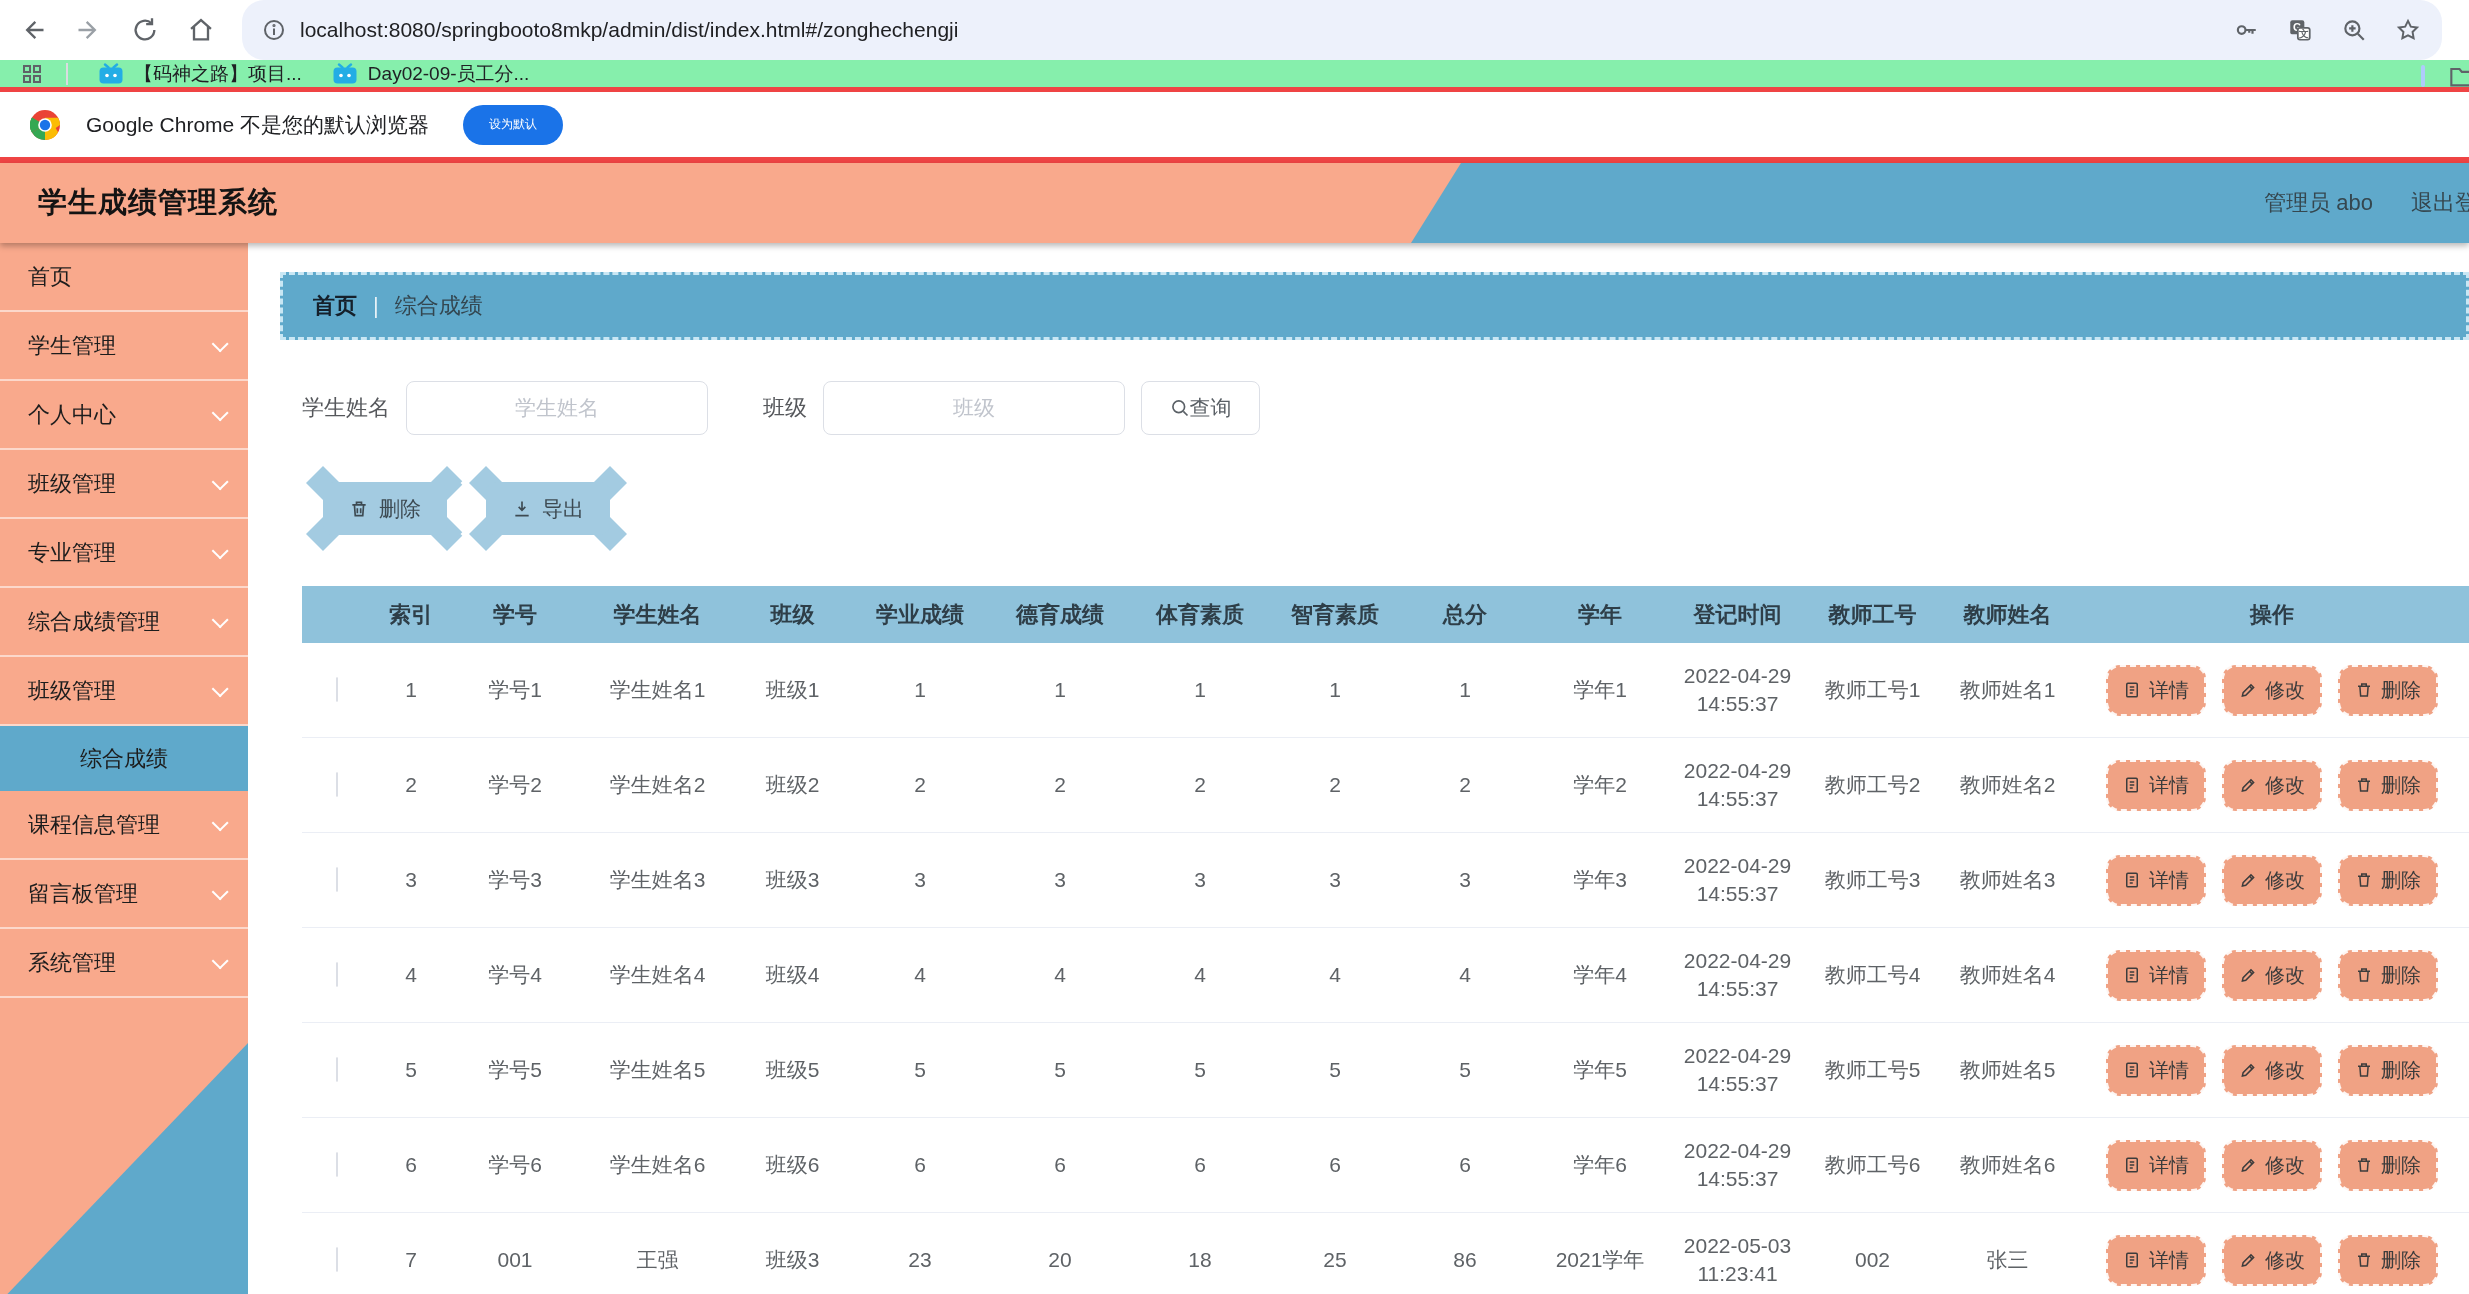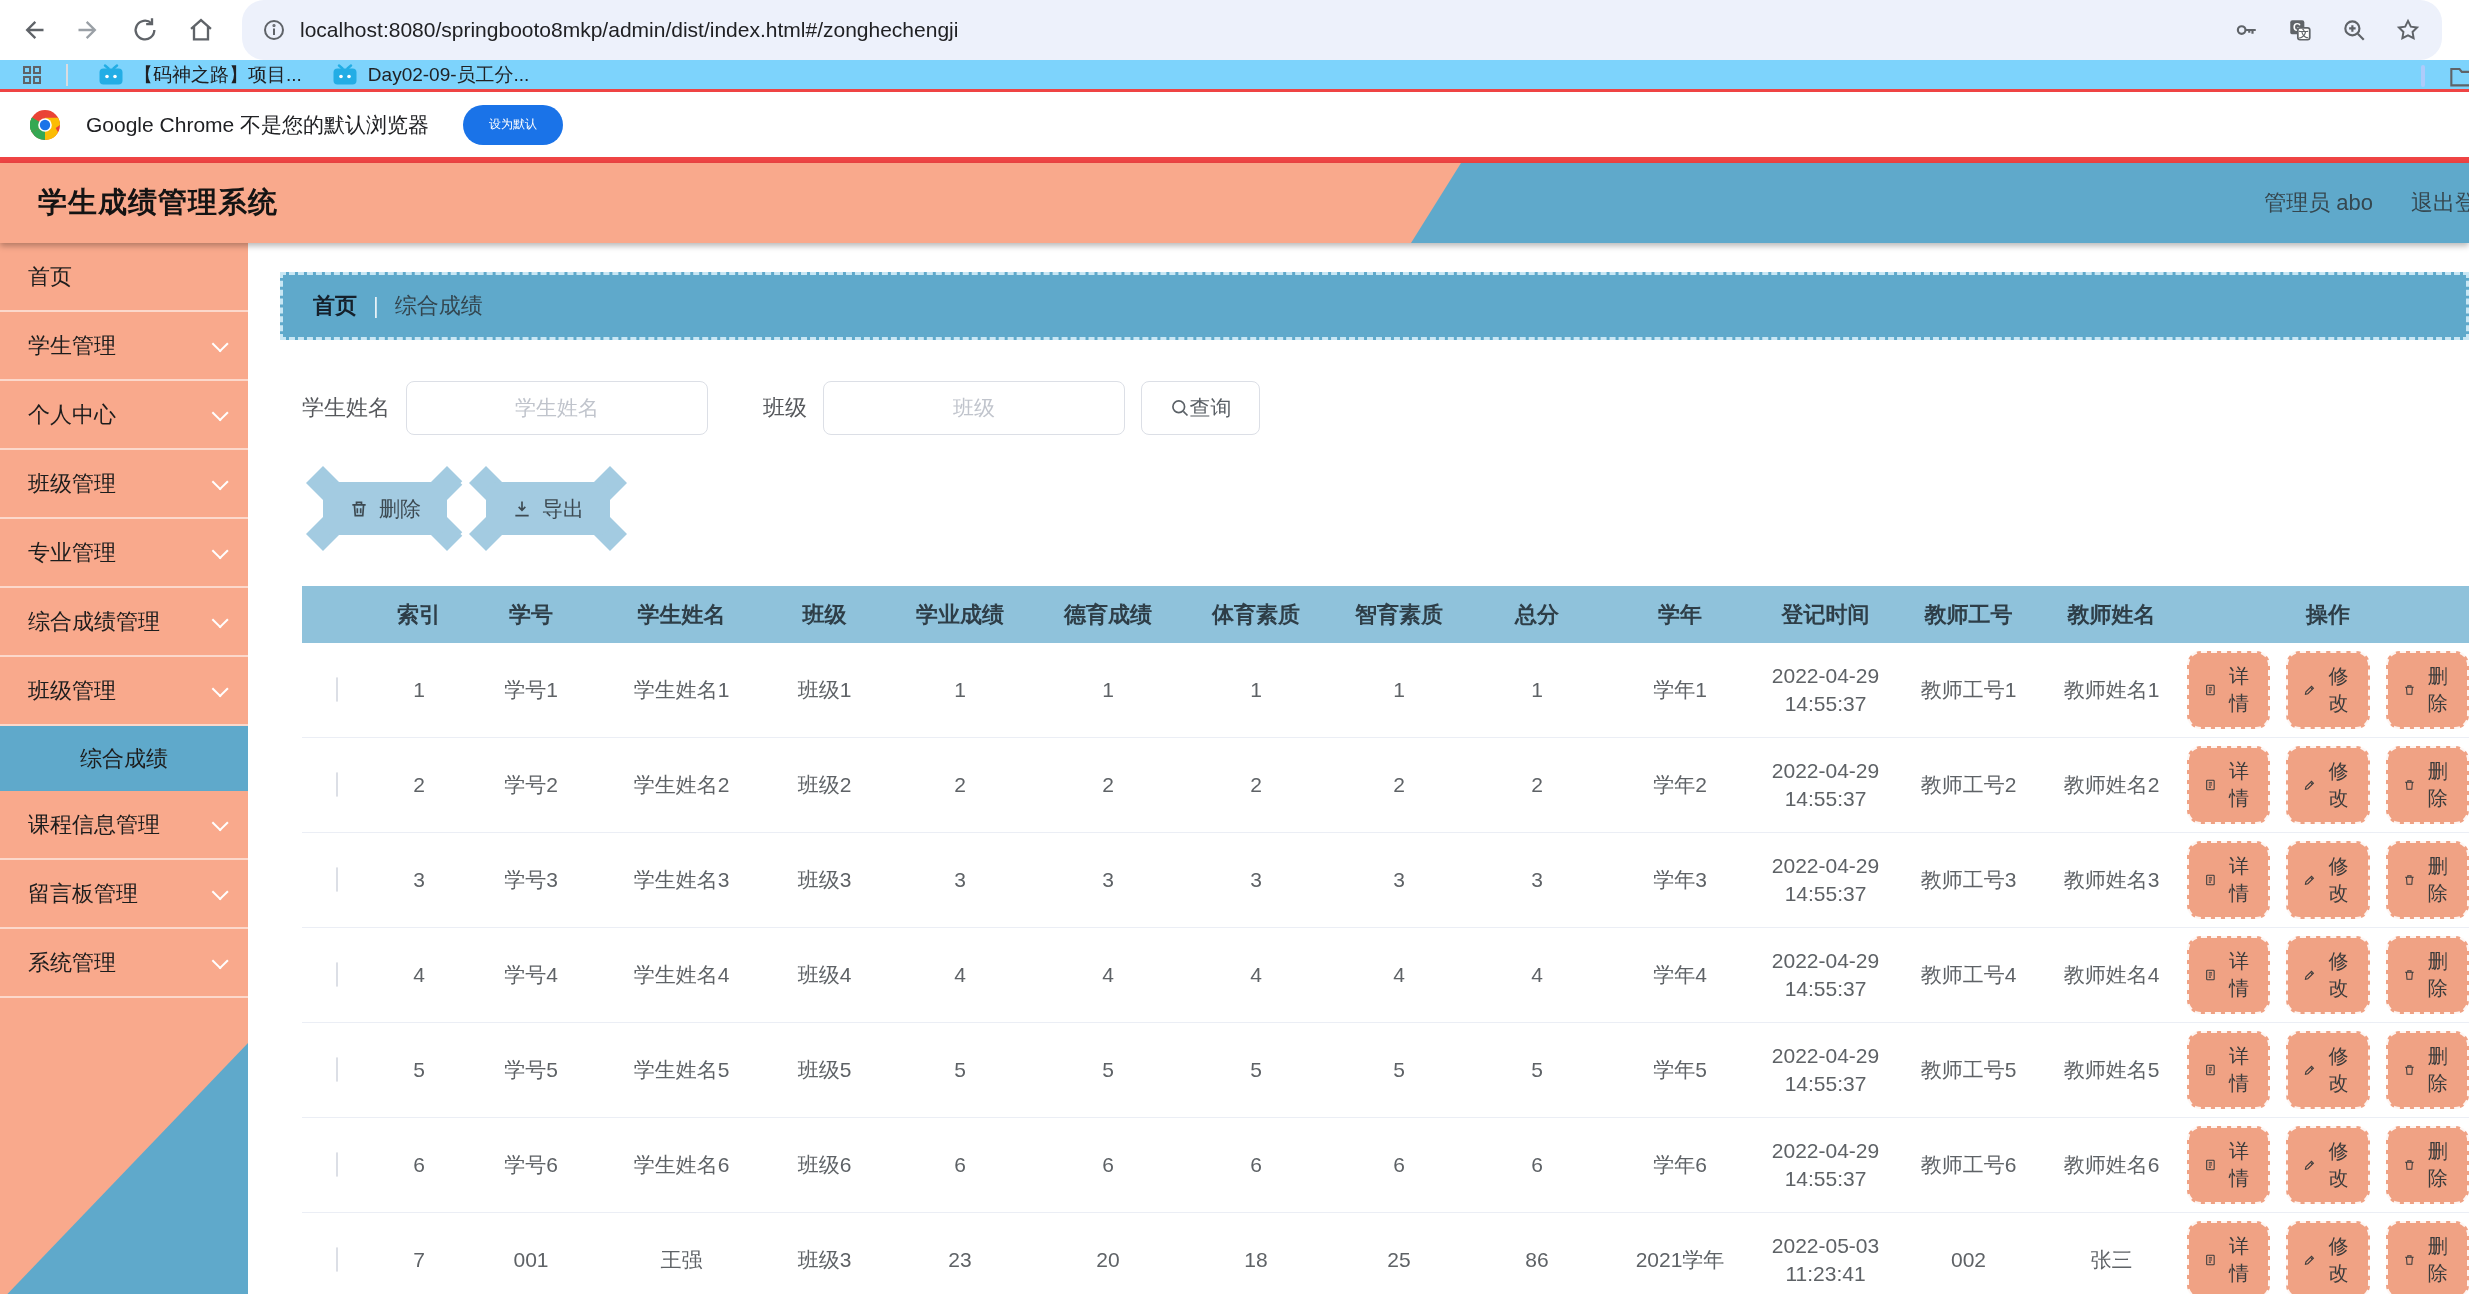--- a/index.html
+++ b/index.html
@@ -7,22 +7,22 @@
     font-family:"Liberation Sans","DejaVu Sans",sans-serif; }
 
   
   .nav-row { height:60px; display:flex; align-items:center; padding:0 16px 0 18px; background:#fff; }
   .nav-ico { width:30px; height:30px; display:flex; align-items:center; justify-content:center; margin-right:26px; flex:0 0 auto; }
   .url-pill { height:60px; flex:1; max-width:2200px; background:#EDF1FB; border-radius:22px;
     display:flex; align-items:center; padding:0 20px; }
   .url-text { font-size:21px; color:#202124; margin-left:14px; flex:1; white-space:nowrap; overflow:hidden; }
   .pill-ico { width:28px; height:28px; display:flex; align-items:center; justify-content:center; margin-left:26px; flex:0 0 auto; }
 
-  .bm-row { height:32px; display:flex; align-items:center; padding:0 10px 0 20px; background:#7dd3fc;
-    border-bottom:3px solid #ef4444; position:relative; }
+  .bm-row { height:32px; display:flex; align-items:center; padding:0 10px 0 20px; background:#86efac;
+    border-bottom:5px solid #ef4444; position:relative; }
   .bm-item { display:flex; align-items:center; margin-left:30px; }
   .bm-item span { font-size:19px; color:#202124; margin-left:10px; white-space:nowrap; }
   .bm-sep { width:2px; height:22px; background:#DADCE0; margin-left:22px; }
   .bm-right { position:absolute; right:-8px; top:0; height:32px; display:flex; align-items:center; }
   .bm-right .vline { width:4px; height:22px; border-radius:2px; background:#AECBFA; margin-right:24px; }
 
   
   .notif { height:71px; display:flex; align-items:center; padding-left:30px; background:#fff; border-bottom:6px solid #ef4444; }
   .notif-text { font-size:21px; color:#202124; margin-left:26px; }
   .notif-btn { margin-left:34px; height:40px; padding:0 26px; border-radius:20px; background:#1A73E8; color:#fff;
@@ -76,21 +76,21 @@
   .fancy-btn { position:relative; height:53px; cursor:pointer; border:none; background:transparent; padding:0; }
   .fancy-btn .ear { position:absolute; width:24px; height:24px; background:#A3CBE1;
     transform:rotate(45deg); box-shadow:0 0 0 6px #fff; z-index:0; }
   .ear.tl { top:-11px; left:-12px; } .ear.tr { top:-11px; right:-12px; }
   .ear.bl { bottom:-11px; left:-12px; } .ear.br { bottom:-11px; right:-12px; }
   .fancy-body { position:relative; z-index:1; height:53px; padding:0 26px; background:#A3CBE1; border-radius:10px;
     display:flex; align-items:center; gap:10px; font-size:21px; color:#3D4A52; }
 
   
   .table { margin-top:51px; margin-left:22px; width:2167px; }
-  .tgrid { display:grid; grid-template-columns:70px 78px 130px 155px 115px 140px 140px 140px 130px 130px 140px 135px 135px 135px 1fr;gap:8px; }
+  .tgrid { display:grid; grid-template-columns:70px 78px 130px 155px 115px 140px 140px 140px 130px 130px 140px 135px 135px 135px 1fr; }
   .thead { background:#8FC2DB; height:57px; align-items:center; }
   .th { font-size:22px; font-weight:bold; color:#2E3E48; text-align:center; }
   .trow { height:95px; align-items:center; border-bottom:1px solid #EBEEF5; }
   .td { font-size:21px; color:#5E6266; text-align:center; line-height:1.35; }
   .cbx { width:21px; height:21px; border-radius:4px; background:#fff; margin:0 auto; cursor:pointer; }
   .cbx.hdr { border:none; } .cbx.row { border:1px solid #DCDFE6; }
   .acts { display:flex; justify-content:center; gap:16px; }
   .pill { display:flex; align-items:center; gap:8px; padding:10px 15px; background:#F0A284;
     border:2px dashed rgba(255,255,255,.9); border-radius:14px; font-size:20px; color:#3C3C3C; cursor:pointer; }
 

